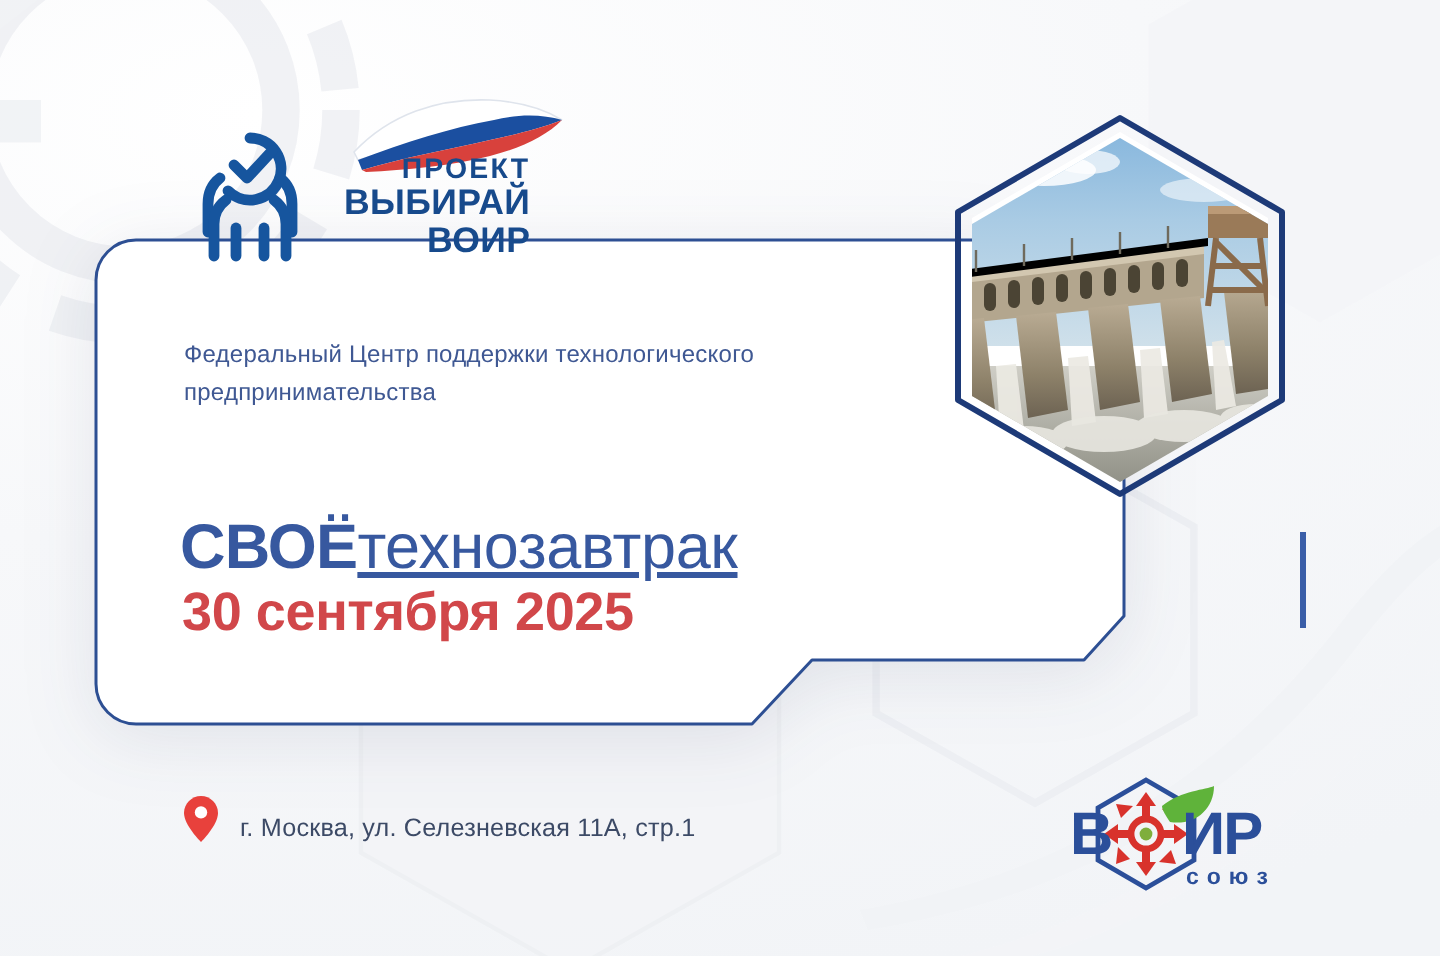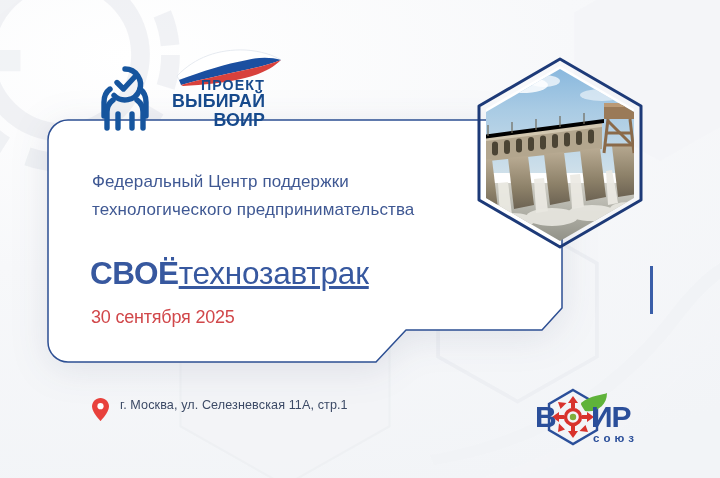--- a/index.html
+++ b/index.html
@@ -56,41 +56,41 @@
   }
   .card-svg{ position:absolute; inset:0; width:100%; height:100%; }
 
   
   .card-content{
     position:absolute; left:0; top:0; width:520px; height:260px;
   }
 
   .subtitle{
     position:absolute; left:46px; top:50px; width:330px;
-    font-size:17px; line-height:1.62; font-weight:400;
+    font-size:12px; line-height:1.62; font-weight:400;
     color:#3f5893; letter-spacing:.12px;
   }
 
   .headline{
     position:absolute; left:44px; top:140px;
     font-size:31.5px; line-height:1; font-weight:700;
     color:#37589f; letter-spacing:-.4px; white-space:nowrap;
   }
   .headline .thin{ font-weight:500; letter-spacing:-.2px;text-decoration:underline; }
 
   .date{
-    position:absolute; left:45px; top:190px;
-    font-size:18px; line-height:1; font-weight:400;
+    position:absolute; left:45px; top:175px;
+    font-size:27px; line-height:1; font-weight:700;
     color:#d1474a; letter-spacing:-.2px; white-space:nowrap;
   }
 
   
   .address-row{
     position:absolute; left:92px; top:398px;
-    display:flex; align-items:flex-start; gap:11px;
+    display:flex; align-items:flex-end; gap:11px;
   }
   .pin{ width:17px; height:23px; flex:0 0 auto; display:block; }
   .address-text{
     font-size:12.6px; color:#3c4a66; letter-spacing:.1px; font-weight:400;
     white-space:nowrap;
   }
 
   
   .logo-lockup{
     position:absolute; left:88px; top:52px;

